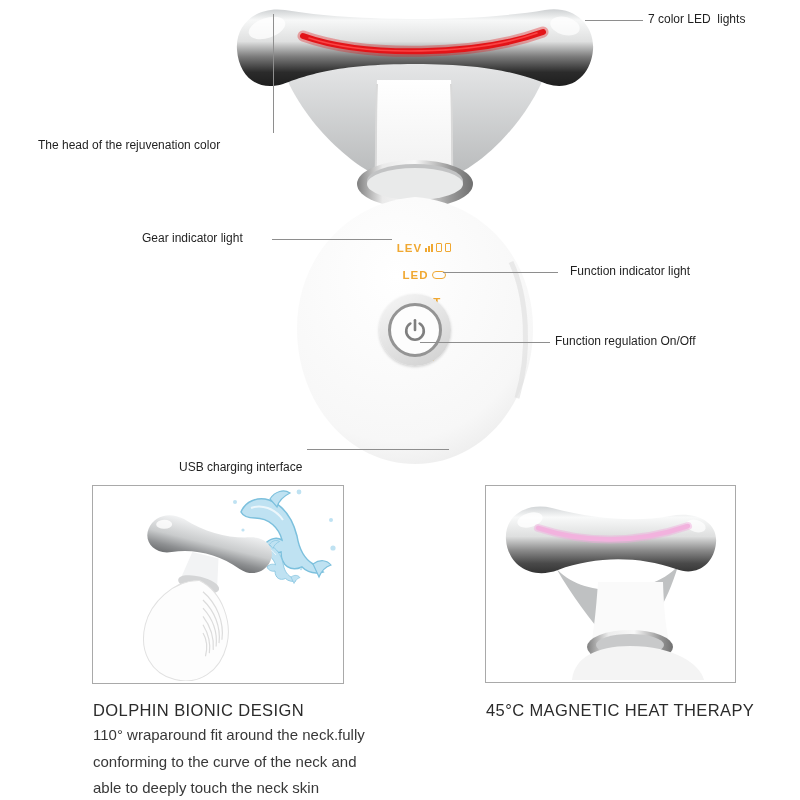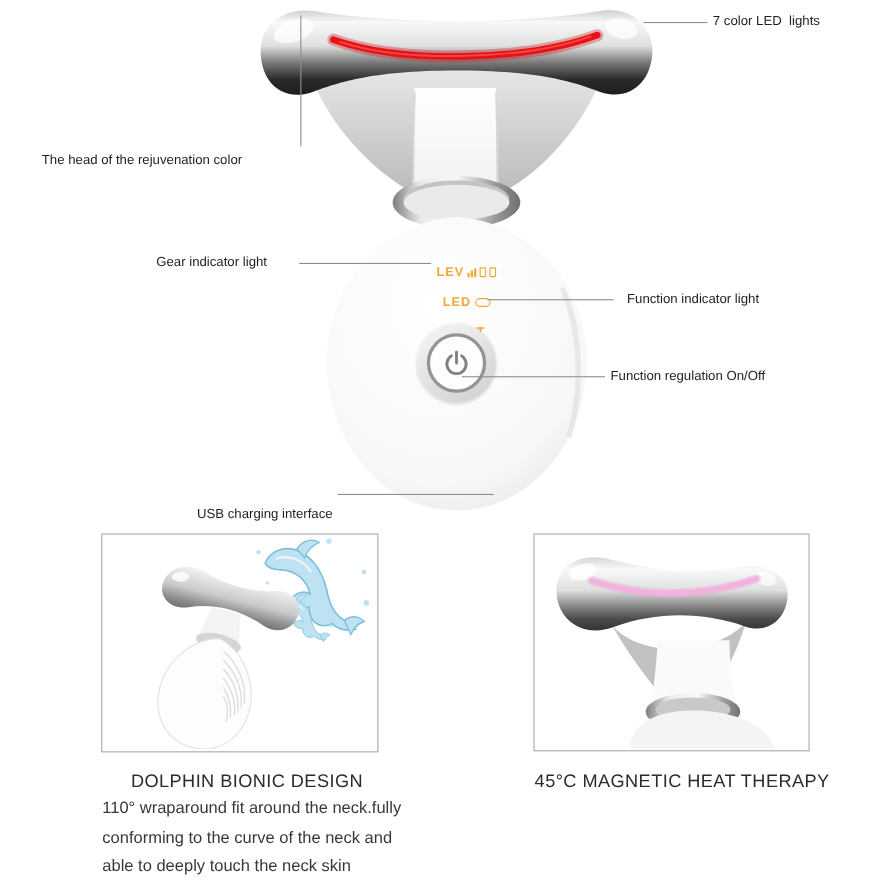--- a/index.html
+++ b/index.html
@@ -219,18 +219,18 @@
       <path d="M 52,42 Q 126,66 202,40" stroke="#efa9db" stroke-width="8" stroke-linecap="round" fill="none" opacity=".45"></path>
       <path d="M 52,42 Q 126,66 202,40" stroke="#f2b2de" stroke-width="4.5" stroke-linecap="round" fill="none"></path>
 
       <ellipse cx="144" cy="161" rx="43" ry="17" fill="url(#collarG2)"></ellipse>
       <ellipse cx="144" cy="159" rx="34" ry="11" fill="#c8c9ca"></ellipse>
 
       <path d="M 86,194 C 88,172 110,160 144,160 C 188,160 214,178 218,194 Z" fill="#f4f4f4"></path>
     </svg>
   </div>
 
-  <div class="caption-title" style="left:93px;top:701px;margin-left:26px;">DOLPHIN BIONIC DESIGN</div>
+  <div class="caption-title" style="left:93px;top:701px;">DOLPHIN BIONIC DESIGN</div>
   <div class="caption-body" style="left:93px;top:722px;width:278px;">110° wraparound fit around the neck.fully conforming to the curve of the neck and able to deeply touch the neck skin</div>
 
   <div class="caption-title" style="left:486px;top:701px;">45°C MAGNETIC HEAT THERAPY</div>
 
 </div>
 
 </body></html>

